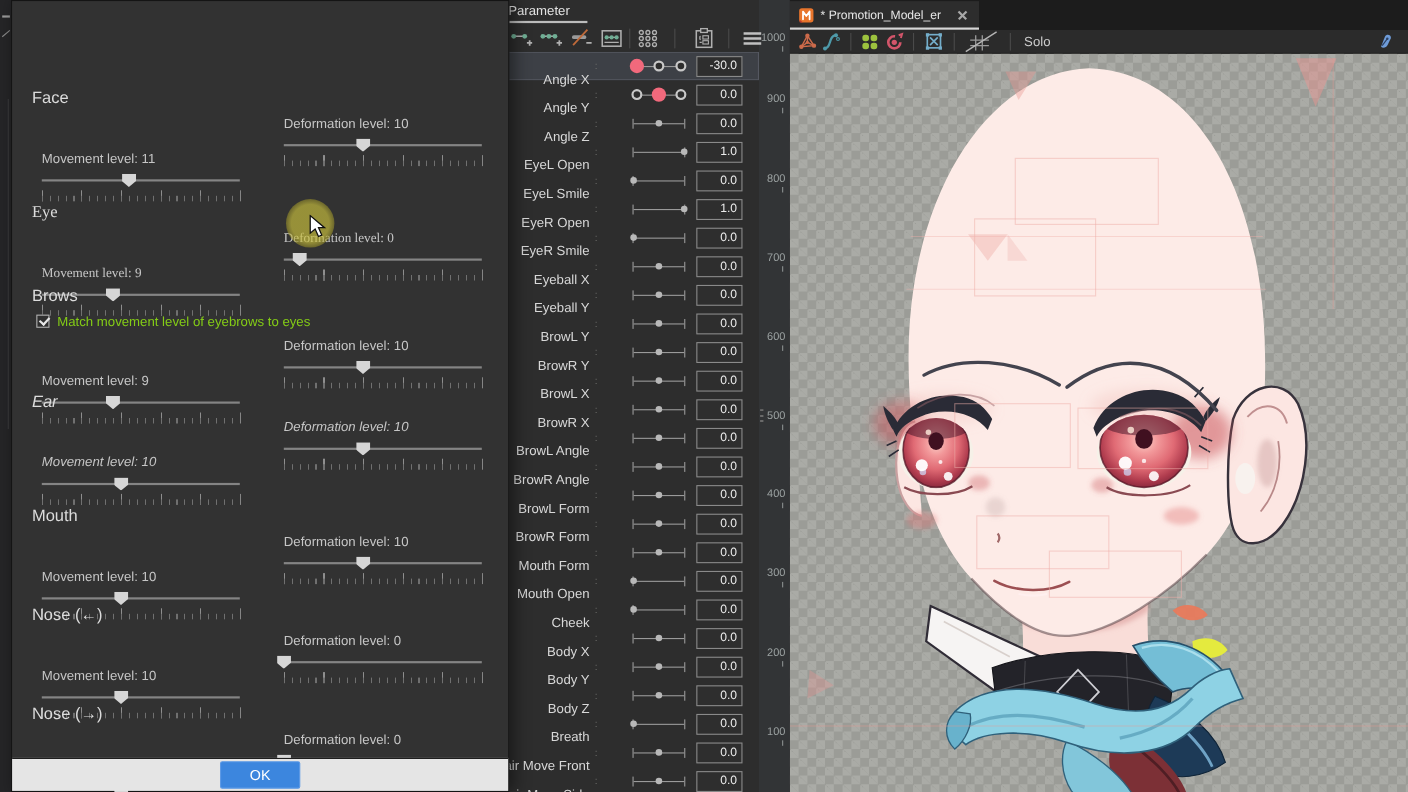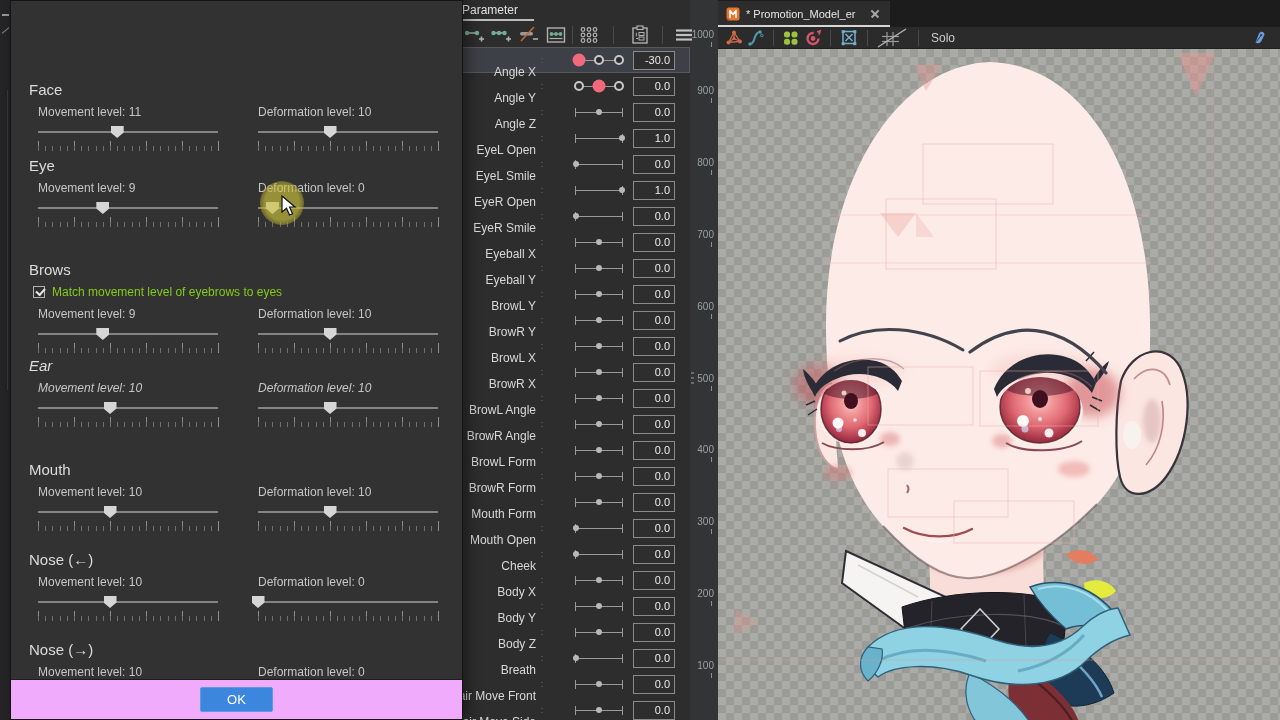--- a/index.html
+++ b/index.html
@@ -78,33 +78,33 @@
   #dlg-close.xglyph::before, #dlg-close.xglyph::after { left:2px; top:7px; width:12px; }
   #dlg-body { position:absolute; left:0; top:36px; width:100%; height:646px; }
   .sec { position:absolute; left:18px; width:420px; height:92px; }
   .sec-title { position:absolute; left:0; top:0; font-size:15px; color:#dcdcdc; }
   .sec-checkbox { position:absolute; left:4px; top:24px; display:flex; align-items:center; }
   .cb-box { width:12px; height:12px; border:1px solid #b2b2b2; background:#2f2f2f; position:relative; flex:none; }
   .cb-box.checked::after { content:""; position:absolute; left:2px; top:1px; width:7px; height:4px;
     border-left:2px solid #e8e8e8; border-bottom:2px solid #e8e8e8; transform:rotate(-48deg); }
   .cb-text { font-size:12px; color:#84cc16; margin-left:7px; }
   .s-col { position:absolute; width:185px; }
-  .s-col.mv { left:9px; } .s-col.df { left:229px; }
+  .s-col.mv { left:9px;margin-top:32px; } .s-col.df { left:229px; }
   .sec .s-col { top:24px; } .sec.has-cb .s-col { top:46px; }
   .s-label { font-size:12px; color:#c6c6c6; height:15px; white-space:nowrap; }
   .s-slider { position:relative; width:180px; height:14px; margin-top:5px; }
   .s-track { position:absolute; left:0; top:6px; width:180px; height:2px; background:#848484; }
   .s-thumb { position:absolute; top:1px; width:13px; height:12px; background:#d6d6d6;
     clip-path:polygon(0 0,100% 0,100% 55%,50% 100%,0 55%); }
   .s-ticks { width:181px; height:10px; margin-top:2px;
     background-image:
       repeating-linear-gradient(90deg,#707070 0 1px,transparent 1px 7.2px),
       repeating-linear-gradient(90deg,#8e8e8e 0 1px,transparent 1px 36px);
     background-size:174px 5px,181px 10px; background-position:0 5px,0 0; background-repeat:no-repeat; }
-  #dlg-footer { position:absolute; left:0; bottom:0; width:100%; height:40px; background:#f0abfc;
+  #dlg-footer { position:absolute; left:0; bottom:0; width:100%; height:30px; background:#e5e5e5;
     border-top:1px solid #1e1e1e; display:flex; align-items:center; justify-content:center; }
   #ok-btn { width:73px; height:25px; background:#3c86de; border:1px solid #5d9ae6; border-radius:2px;
     color:#ffffff; font-size:13px; text-align:center; line-height:23px; }
 
   
   #click-highlight { position:absolute; left:249px; top:180px; width:44px; height:44px; border-radius:50%;
     background:radial-gradient(circle, rgba(205,195,60,.65) 0 55%, rgba(150,140,30,.45) 75%, rgba(120,110,20,.15) 100%);
     z-index:40; pointer-events:none; }
   #cursor-arrow { position:absolute; left:270px; top:194px; z-index:41; pointer-events:none; }
 
@@ -729,21 +729,21 @@
     </div>
     <div class="s-col df">
       <div class="s-label">Deformation level: 10</div>
       <div class="s-slider">
         <div class="s-track"></div>
         <div class="s-thumb" style="left: 65.5px;"></div>
       </div>
       <div class="s-ticks"></div>
     </div>
   </div>
-          <div class="sec" style="top: 120px;">
+          <div class="sec" style="top: 148px; font-family: Liberation Serif, serif;">
     <div class="sec-title">Eye</div>
 
     <div class="s-col mv">
       <div class="s-label">Movement level: 9</div>
       <div class="s-slider">
         <div class="s-track"></div>
         <div class="s-thumb" style="left: 58.3px;"></div>
       </div>
       <div class="s-ticks"></div>
     </div>

